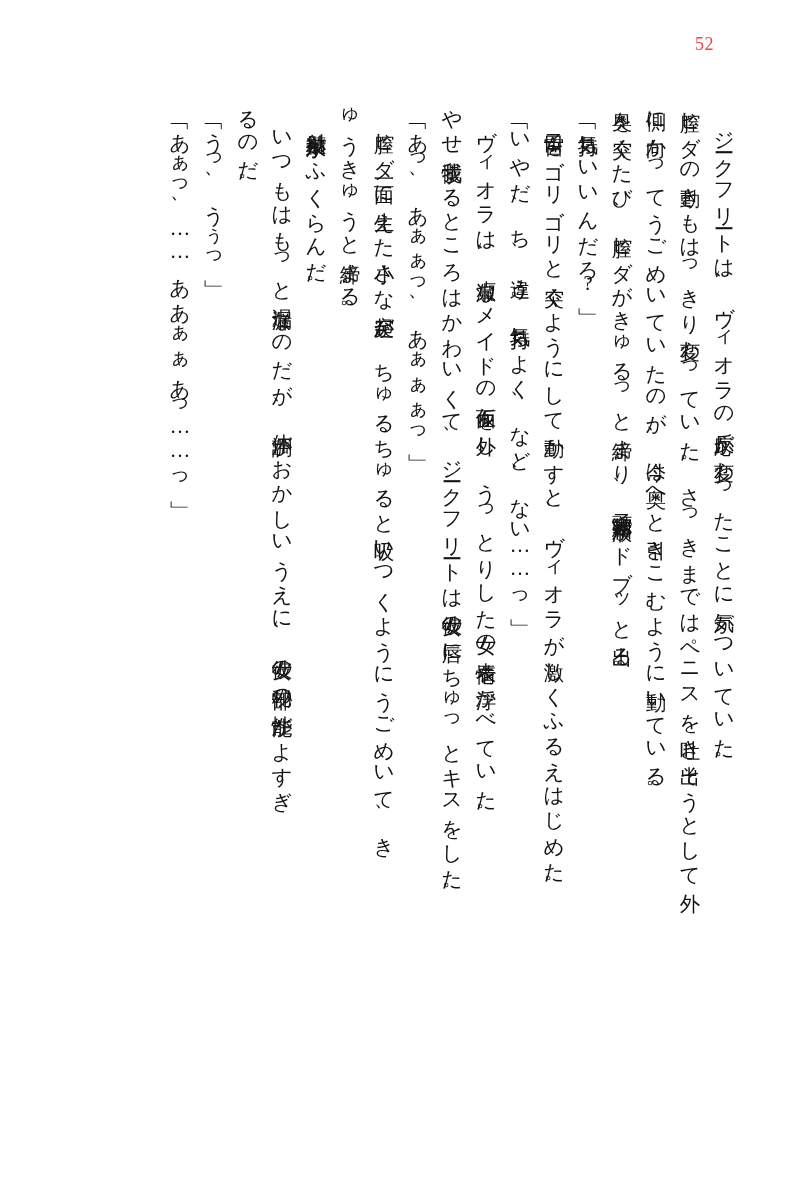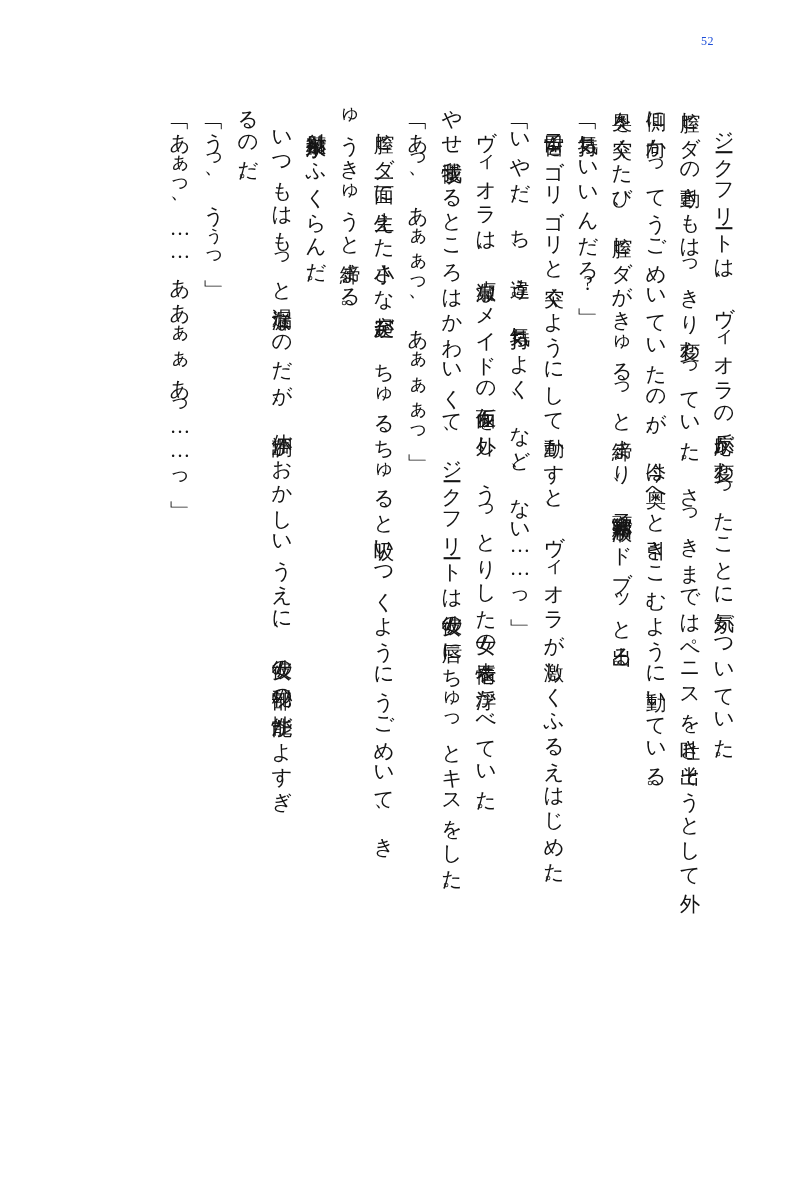--- a/index.html
+++ b/index.html
@@ -17,23 +17,23 @@
   }
   .page {
     position: absolute;
     inset: 0;
     background: #ffffff;
   }
   .page-number {
     position: absolute;
     top: 34px;
     right: 78px;
-    font-size: 12px;
+    font-size: 18px;
     letter-spacing: 0.5px;
-    color: #1d4ed8;
+    color: #ef4444;
   }
   .text-block {
     position: absolute;
     top: 96px;
     left: 46px;
     right: 58px;
     height: 1066px;
     display: flex;
     flex-direction: row-reverse;
     justify-content: flex-start;

